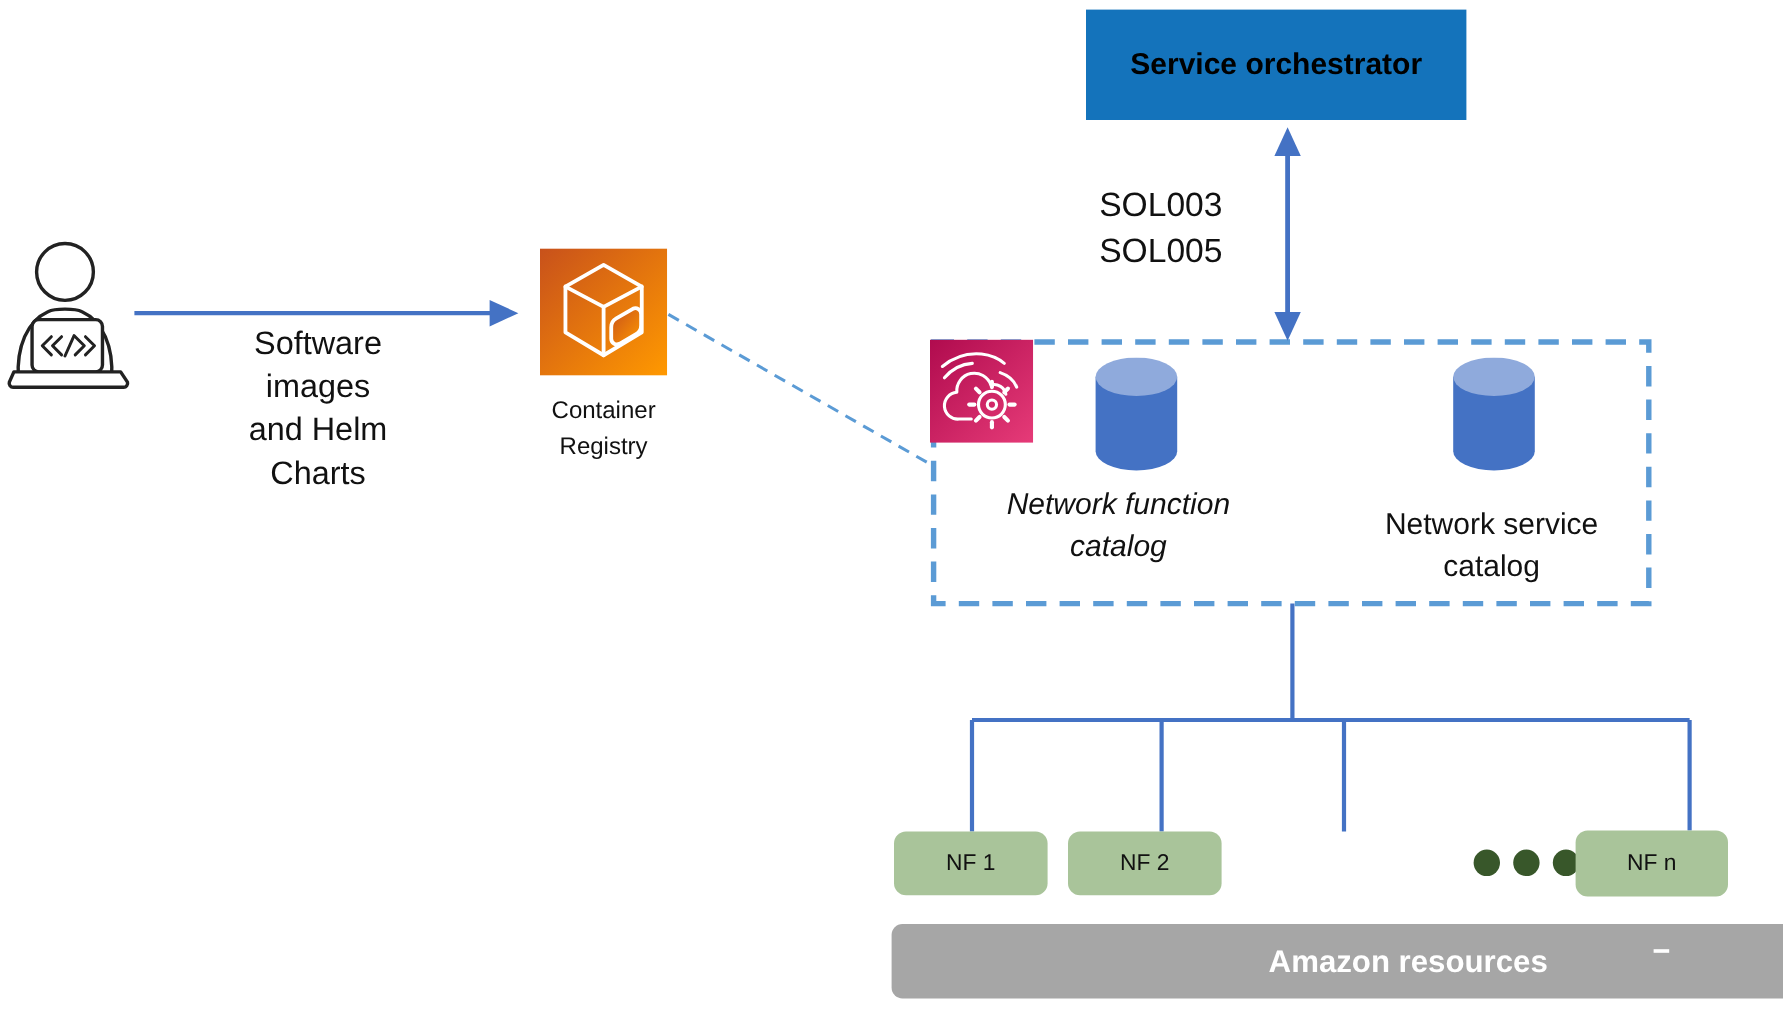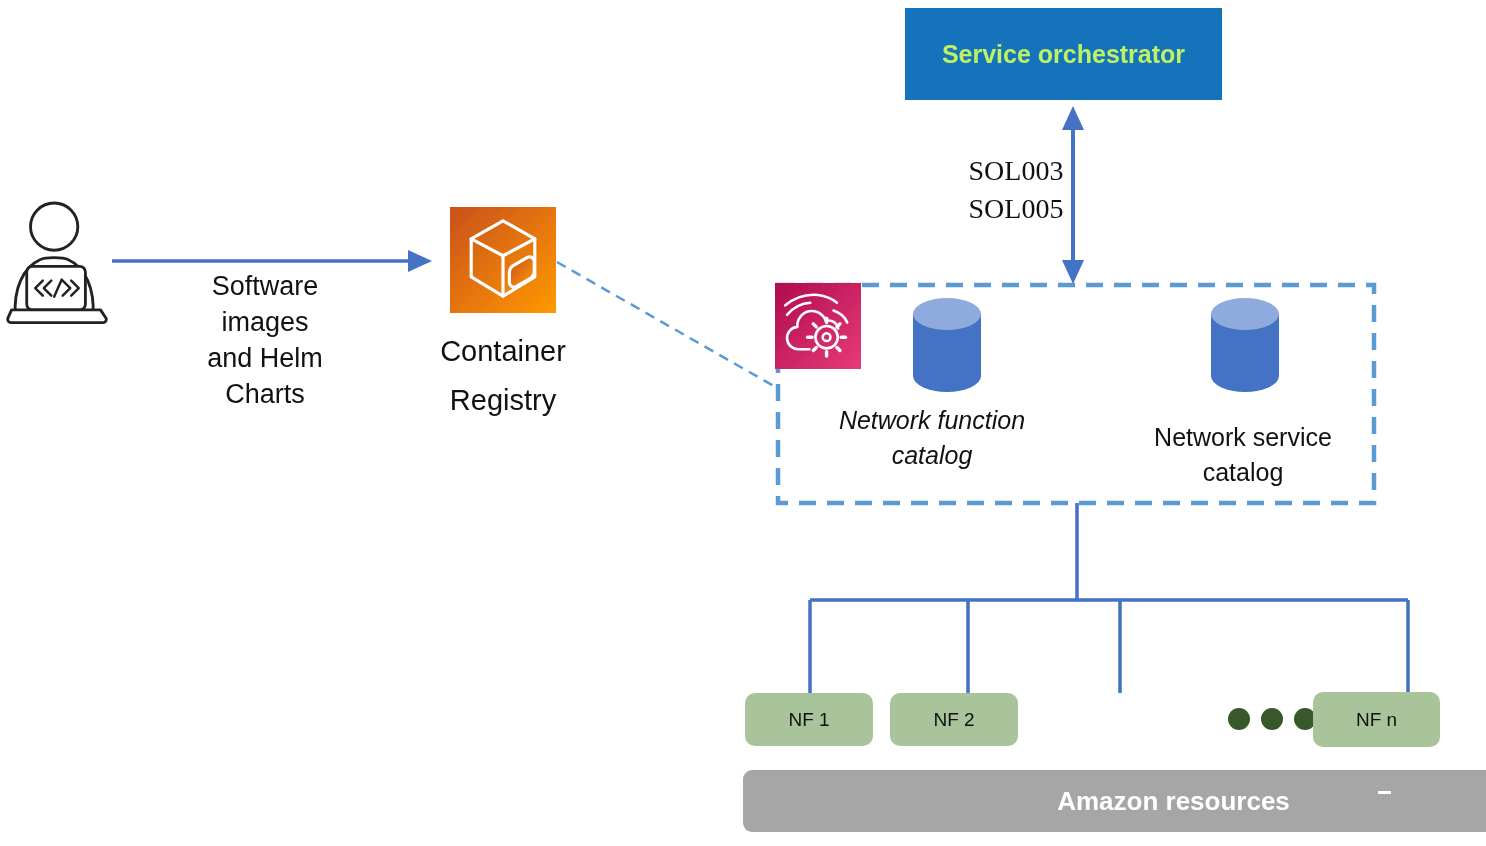--- a/index.html
+++ b/index.html
@@ -10,28 +10,28 @@
 
   .solid-line{stroke:var(--arrow_blue);stroke-width:3.5;fill:none;}
   .thick-line{stroke:var(--arrow_blue);stroke-width:4;fill:none;}
   .arrow-head{fill:var(--arrow_blue);}
   .dash-diag{stroke:var(--dashed_blue);stroke-width:2.5;fill:none;stroke-dasharray:10 7;}
   .dash-rect{stroke:var(--dashed_blue);stroke-width:4.5;fill:none;stroke-dasharray:17 11;}
   .tree{stroke:var(--arrow_blue);stroke-width:3.5;fill:none;}
 
   .label{color:var(--text_dark);white-space:pre-line;text-align:center;}
   .soft-label{left:150px;top:268px;width:230px;font-size:27px;line-height:36px;}
-  .registry-label{left:400px;top:327px;width:206px;font-size:29px;line-height:49px;}
-  .sol-label{left:916px;top:152px;width:200px;font-size:28px;line-height:38px;text-align:center;font-family:Liberation Serif, serif;}
+  .registry-label{left:400px;top:327px;width:206px;font-size:20px;line-height:30px;}
+  .sol-label{left:916px;top:152px;width:200px;font-size:28px;line-height:38px;text-align:left;}
   .catalog-label{width:290px;top:403px;font-size:25px;line-height:35px;}
   .nfc-label{left:787px;font-style:italic;}
   .nsc-label{left:1098px;margin-top:17px;}
 
   .orchestrator{left:905px;top:8px;width:317px;height:92px;background:var(--orchestrator_blue);
-    display:flex;align-items:center;justify-content:center;color:#bef264;font-size:25px;font-weight:600;}
+    display:flex;align-items:center;justify-content:center;color:#000000;font-size:25px;font-weight:600;}
 
   .icon-tile{border-radius:0;}
   .ecr-tile{left:450px;top:207px;width:106px;height:106px;}
   .tnb-tile{left:775px;top:283px;width:86px;height:86px;}
   .person{left:4px;top:200px;width:106px;height:128px;}
 
   .cylinder{width:76px;height:100px;top:298px;}
   .cyl-1{left:909px;}
   .cyl-2{left:1207px;}
 

